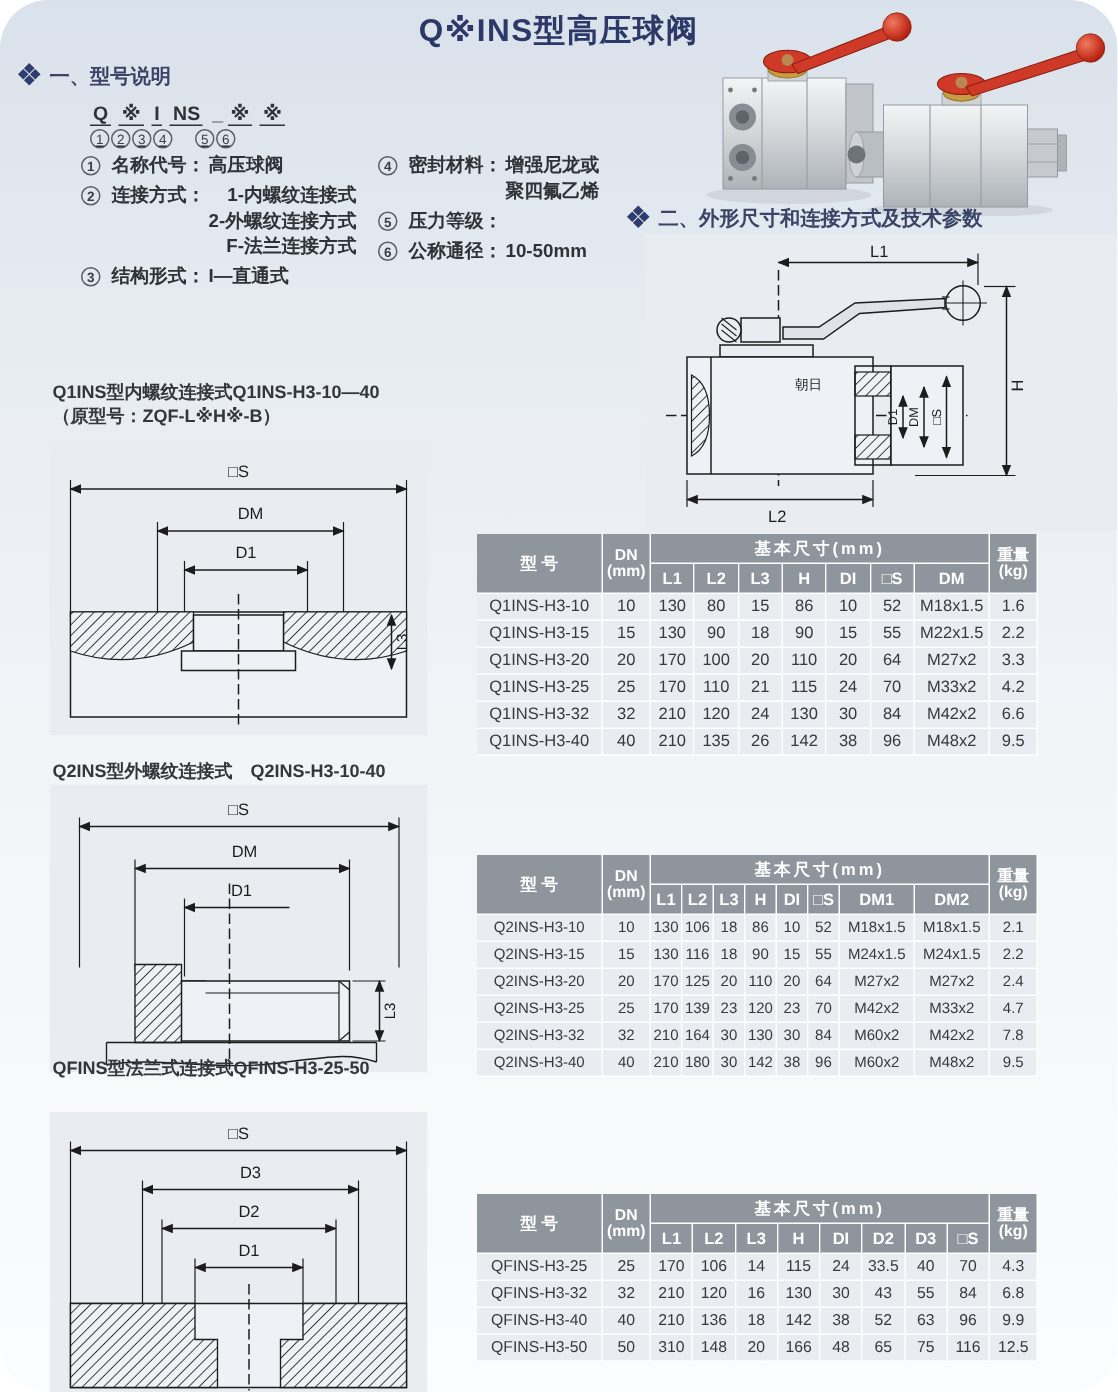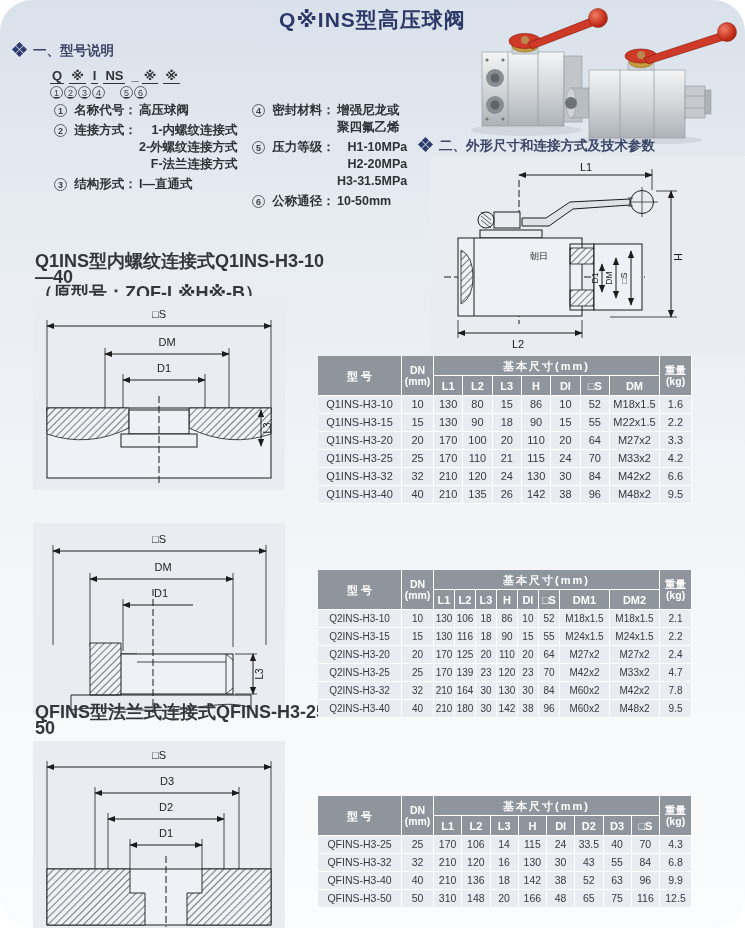--- a/index.html
+++ b/index.html
@@ -12,40 +12,40 @@
             font-size:13.5px;font-weight:bold;color:#3a4566;}
   .sec1-head{left:12px;top:42px;}
   .sec2-head{left:418px;top:137px;}
   .marker{display:inline-block;width:14px;height:14px;position:relative;margin-right:7px;flex:0 0 14px;}
   .marker i{position:absolute;width:5px;height:5px;background:#2e3c6e;transform:rotate(45deg);}
   .marker i:nth-child(1){left:4.5px;top:0.5px;}
   .marker i:nth-child(2){left:0.5px;top:4.5px;}
   .marker i:nth-child(3){left:8.5px;top:4.5px;}
   .marker i:nth-child(4){left:4.5px;top:8.5px;}
   
-  .code{position:absolute;left:50px;top:68px;color:#2f3338;text-decoration:underline;}
+  .code{position:absolute;left:60px;top:68px;color:#2f3338;text-decoration:underline;}
   .code-row{font-size:13px;font-weight:bold;letter-spacing:0;}
   .code-row .u{display:inline-block;border-bottom:1.5px solid #2f3338;padding:0 2px;margin-right:5px;line-height:15px;}
   .code-row .sep{display:inline-block;margin:0 3px 0 1px;}
   .code-nums{margin-top:2px;display:flex;align-items:center;}
   .cn{display:inline-flex;width:13px;height:13px;border:1px solid #5a5f66;border-radius:50%;
       align-items:center;justify-content:center;font-size:9px;color:#3c4046;flex:0 0 13px;box-sizing:border-box;}
   .code-nums .cn{margin-right:1px;}
   .code-nums .gap{width:14px;}
   
   .items{position:absolute;color:#2f3338;}
   .items-left{left:54px;top:102px;width:200px;}
   .items-right{left:252px;top:102px;width:190px;}
   .item{display:flex;align-items:flex-start;margin-bottom:3px;font-size:12.5px;font-weight:600;}
   .item .cn{margin:2px 5px 0 0;}
   .ilabel{flex:0 0 67px;line-height:17px;text-align:center;}
   .ilines{display:flex;flex-direction:column;text-align:right;}
   .iline{line-height:17px;white-space:nowrap;}
   
-  .dlabel{position:absolute;width:300px;font-size:18px;font-weight:bold;color:#33363b;line-height:16px;}
+  .dlabel{position:absolute;width:300px;font-size:12px;font-weight:bold;color:#33363b;line-height:16px;}
   .dl1{left:35px;top:253px;}
   .dl2{left:35px;top:506px;}
   .dl3{left:35px;top:704px;}
   .panel{position:absolute;}
   .p-main{left:430px;top:156px;}
   .p-d1{left:33px;top:296px;}
   .p-d2{left:33px;top:523px;}
   .p-d3{left:33px;top:741px;}
   .photos{position:absolute;left:468px;top:6px;}
   
@@ -126,25 +126,20 @@
       <span class="cn">4</span>
       <span class="ilabel">密封材料：</span>
       <span class="ilines">
           <span class="iline">增强尼龙或</span>
           <span class="iline">聚四氟乙烯</span>
         </span>
     </div>
     <div class="item">
       <span class="cn">5</span>
       <span class="ilabel">压力等级：</span>
-      <span class="ilines">
-          <span class="iline">H1-10MPa</span>
-          <span class="iline">H2-20MPa</span>
-          <span class="iline">H3-31.5MPa</span>
-        </span>
     </div>
     <div class="item">
       <span class="cn">6</span>
       <span class="ilabel">公称通径：</span>
       <span class="ilines">
           <span class="iline">10-50mm</span>
         </span>
     </div>
     </div>
 
@@ -311,20 +306,23 @@
       <rect x="88" y="138" width="76" height="13" fill="#eef1f5"></rect>
       <line x1="126" y1="100" x2="126" y2="190" stroke-dasharray="7,3"></line>
       <line x1="228" y1="114" x2="228" y2="150" marker-start="url(#ar1)" marker-end="url(#ar1)"></line>
     </g>
     <text x="126" y="22" font-size="11" text-anchor="middle" fill="#1c1c1c">□S</text>
     <text x="134" y="50" font-size="11" text-anchor="middle" fill="#1c1c1c">DM</text>
     <text x="131" y="76" font-size="11" text-anchor="middle" fill="#1c1c1c">D1</text>
     <text transform="rotate(-90 238 132)" x="238" y="132" font-size="10" text-anchor="middle" fill="#1c1c1c">L3</text>
   </svg>
 
+  <div class="dlabel dl2">
+    <div>Q2INS型外螺纹连接式　Q2INS-H3-10-40</div>
+  </div>
   <svg class="panel p-d2" width="252" height="192" viewBox="0 0 252 192">
     <defs>
       <marker id="ar2" viewBox="0 0 10 10" refX="9" refY="5" markerWidth="8" markerHeight="8" orient="auto-start-reverse">
           <path d="M0,1 L10,5 L0,9 Z" fill="#1c1c1c"></path>
         </marker>
       <pattern id="h2" width="5" height="5" patternUnits="userSpaceOnUse" patternTransform="rotate(45)">
           <rect width="5" height="5" fill="#eef1f5"></rect>
           <line x1="0" y1="0" x2="0" y2="5" stroke="#2a2a2a" stroke-width="1.2"></line>
         </pattern>
     </defs>

